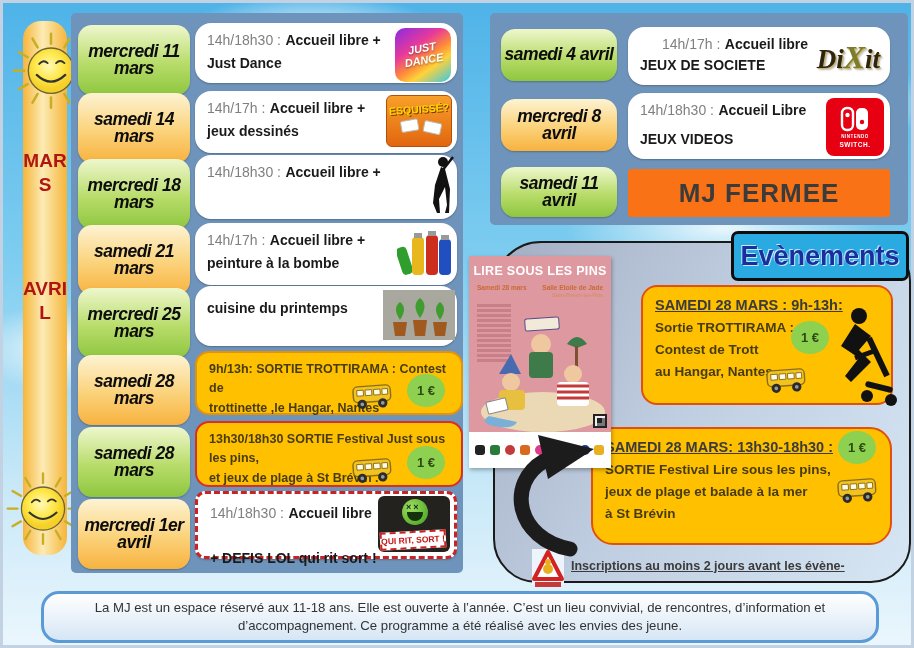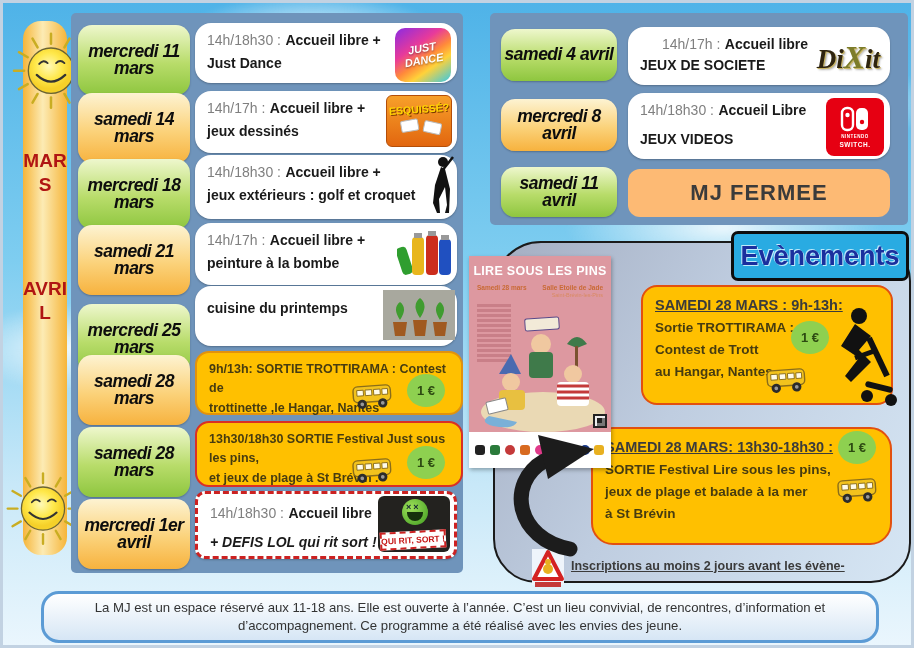--- a/index.html
+++ b/index.html
@@ -34,22 +34,22 @@
   .time { color:#7f7f7f; font-size:14px; }
   .btxt { color:#1a1a1a; font-size:14px; font-weight:700; }
   .line2 { color:#1a1a1a; font-size:14px; font-weight:700; margin-top:6px; }
   .ocard { position:absolute; left:124px; width:268px; background:#ffc000; border-radius:14px;
            padding:7px 10px 6px 12px; border:2px solid #e2920c; }
   .ocard.redb { border:2.5px solid #d93025; }
   .otxt { color:#473c10; font-size:12.5px; font-weight:700; line-height:1.55; }
   .dashed { border:3px dashed #cc2222 !important; background:#fff; border-radius:10px !important; }
   .price { position:absolute; width:38px; height:33px; background:#8ed050; border-radius:50%;
            display:flex; align-items:center; justify-content:center; font-size:13px; font-weight:700; color:#2d4a12; }
-  .gray-card { position:absolute; background:#fdba74; border-radius:12px; display:flex; align-items:center; justify-content:center;
-               font-size:22px; font-weight:700; color:#3b3b3b; letter-spacing:1px; }
+  .gray-card { position:absolute; background:#f97316; border-radius:3px; display:flex; align-items:center; justify-content:center;
+               font-size:26px; font-weight:700; color:#3b3b3b; letter-spacing:1px; }
 
   
   .cicon { position:absolute; }
   .jd { width:56px; height:54px; border-radius:10px; right:6px; top:5px;
         background:linear-gradient(145deg,#8a2be2 0%,#e83a9a 35%,#ff8a3a 55%,#ffd23a 70%,#35c8e8 100%);
         display:flex; align-items:center; justify-content:center; overflow:hidden; }
   .jd span { color:#fff; font-weight:800; font-style:italic; font-size:11px; text-align:center; line-height:1.05; transform:rotate(-10deg); text-shadow:0 1px 2px rgba(0,0,0,.4); }
   .esq { width:66px; height:52px; border-radius:6px; right:5px; top:4px;
          background:linear-gradient(180deg,#f7a02a,#e2660f); border:1px solid #b44e08;
          display:flex; flex-direction:column; align-items:center; justify-content:center; }
@@ -207,21 +207,20 @@
             <span class="c2"></span>
         </div>
       </div>
     </div>
 
     <div class="row" style="top:142px;">
       <div class="date-btn green" style="top:4px;">mercredi 18 mars</div>
       <div class="card" style="top:0;height:64px;">
         <div><span class="time">14h/18h30 :</span>
              <span class="btxt">Accueil  libre  +</span></div>
-        <div class="line2">jeux extérieurs : golf et croquet</div>
         <svg class="cicon" style="right:2px;top:0px;width:34px;height:62px;" viewBox="0 0 34 62">
           <circle cx="22" cy="7" r="5" fill="#111"></circle>
           <path d="M20,12 L14,30 L12,48 L16,58 L19,58 L18,44 L24,32 L26,50 L24,58 L28,58 L29,34 L24,14 Z" fill="#111"></path>
           <line x1="21" y1="16" x2="32" y2="2" stroke="#111" stroke-width="2.5"></line>
         </svg>
       </div>
     </div>
 
     <div class="row" style="top:212px;">
       <div class="date-btn orange" style="top:0;">samedi 21 mars</div>
@@ -235,21 +234,21 @@
             <rect x="17" y="4" width="8" height="5" fill="#999"></rect>
           <rect x="29" y="6" width="12" height="40" rx="4" fill="#cc2d1d"></rect>
             <rect x="31" y="2" width="8" height="5" fill="#999"></rect>
           <rect x="42" y="10" width="12" height="36" rx="4" fill="#2050c0"></rect>
             <rect x="44" y="6" width="8" height="5" fill="#999"></rect>
         </svg>
       </div>
     </div>
 
     <div class="row" style="top:275px;">
-      <div class="date-btn green" style="top:16px;">mercredi 25 mars</div>
+      <div class="date-btn green" style="top:0;">mercredi 25 mars</div>
       <div class="card" style="top:-2px;height:60px;">
         <div class="line2">cuisine du printemps</div>
         <svg class="cicon" style="right:2px;top:4px;width:72px;height:50px;" viewBox="0 0 72 50">
           <rect x="0" y="0" width="72" height="50" fill="#a8a89e"></rect>
           <path d="M10,32 h14 l-2,14 h-10 Z" fill="#a05a20"></path>
             <path d="M30,30 h14 l-2,16 h-10 Z" fill="#a05a20"></path>
             <path d="M50,32 h14 l-2,14 h-10 Z" fill="#a05a20"></path>
           <path d="M17,30 q-8,-12 0,-18 q8,6 0,18 M37,28 q-9,-13 0,-20 q9,7 0,20 M57,30 q-8,-12 0,-18 q8,6 0,18" fill="#3f9c2f"></path>
         </svg>
       </div>
@@ -277,21 +276,21 @@
           </svg>
         <div class="price" style="right:16px;bottom:6px;">1 €</div>
       </div>
     </div>
 
     <div class="row" style="top:478px;">
       <div class="date-btn orange" style="top:8px;">mercredi 1er avril</div>
       <div class="card dashed" style="top:0;height:68px;">
         <div style="margin-top:2px;"><span class="time">14h/18h30  :</span>
              <span class="btxt">Accueil libre</span></div>
-        <div class="line2" style="margin-top:12px;font-style:italic;">+ DEFIS LOL qui rit sort !</div>
+        <div class="line2" style="margin-top:28px;">+ DEFIS LOL qui rit sort !</div>
         <div class="cicon quirit">
           <div class="face"></div>
           <div class="board">
               <span>QUI RIT, SORT !</span>
             </div>
         </div>
       </div>
     </div>
   </div>
 

